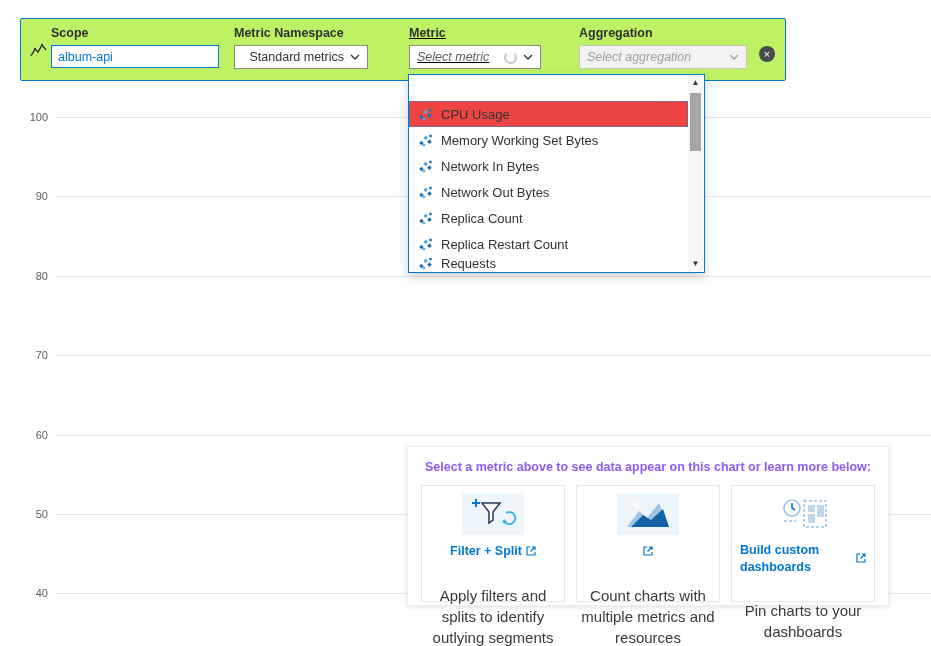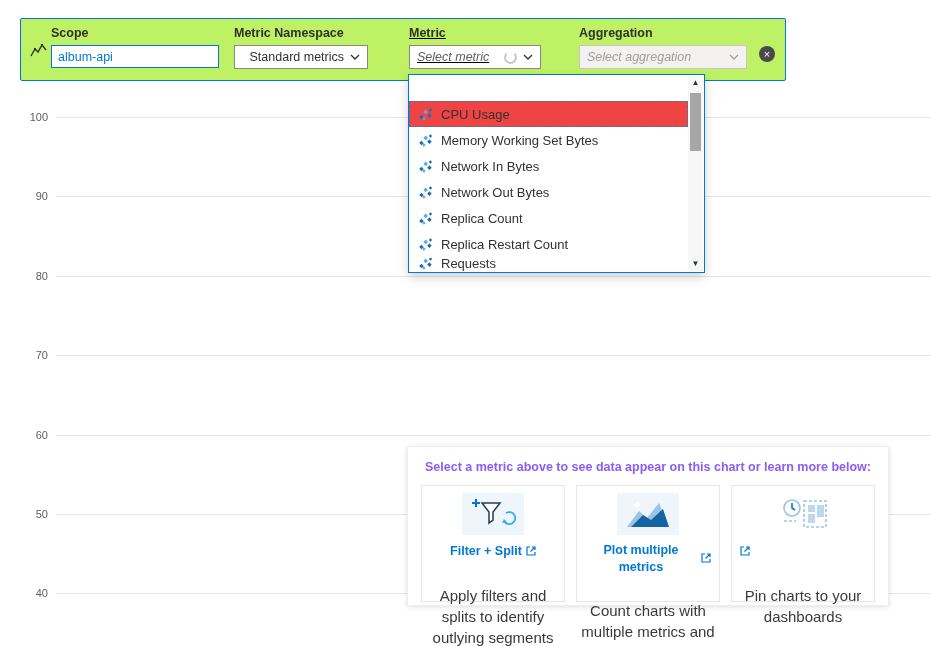--- a/index.html
+++ b/index.html
@@ -291,21 +291,20 @@
       <div class="card">
         <div class="card-icon">
           <svg width="62" height="42" viewBox="0 0 62 42">
               <rect x="0" y="0" width="62" height="42" fill="#eef5fb"></rect>
               <polygon points="10,34 22,18 30,25 42,10 52,34" fill="#9cc3e5"></polygon>
               <polygon points="14,34 26,22 34,27 46,16 52,34" fill="#1464a5"></polygon>
               <path d="M20 8l1.3 2.6L24 12l-2.7 1.4L20 16l-1.3-2.6L16 12l2.7-1.4z" fill="#fff"></path>
             </svg>
         </div>
         <div class="card-link">
-          <span class="link-text">Plot multiple metrics</span>
           <span class="ext-icon"><svg width="10" height="10" viewBox="0 0 10 10">
                 <path d="M4 1H1v8h8V6" fill="none" stroke="#0078d4" stroke-width="1.2"></path>
                 <path d="M6 1h3v3M9 1L4.5 5.5" fill="none" stroke="#0078d4" stroke-width="1.2"></path>
               </svg></span>
         </div>
         <div class="card-desc">Count charts with multiple metrics and resources</div>
       </div>
 
       <div class="card wrap-link">
         <div class="card-icon">
@@ -314,20 +313,21 @@
               <circle cx="20" cy="15" r="8" fill="none" stroke="#9cc3e5" stroke-width="1.6"></circle>
               <path d="M20 10v5l3 2" fill="none" stroke="#0078d4" stroke-width="1.6"></path>
               <rect x="32" y="8" width="22" height="26" fill="none" stroke="#9cc3e5" stroke-width="1.6" stroke-dasharray="3 2"></rect>
               <rect x="36" y="12" width="7" height="7" fill="#bcd8ee"></rect>
               <rect x="45" y="12" width="7" height="12" fill="#bcd8ee"></rect>
               <rect x="36" y="21" width="7" height="9" fill="#bcd8ee"></rect>
               <path d="M12 28h12" stroke="#9cc3e5" stroke-width="1.6" stroke-dasharray="3 2"></path>
             </svg>
         </div>
         <div class="card-link">
+          <span class="link-text">Build custom dashboards</span>
           <span class="ext-icon"><svg width="10" height="10" viewBox="0 0 10 10">
                 <path d="M4 1H1v8h8V6" fill="none" stroke="#0078d4" stroke-width="1.2"></path>
                 <path d="M6 1h3v3M9 1L4.5 5.5" fill="none" stroke="#0078d4" stroke-width="1.2"></path>
               </svg></span>
         </div>
         <div class="card-desc">Pin charts to your dashboards</div>
       </div>
 
     </div>
   </div>

